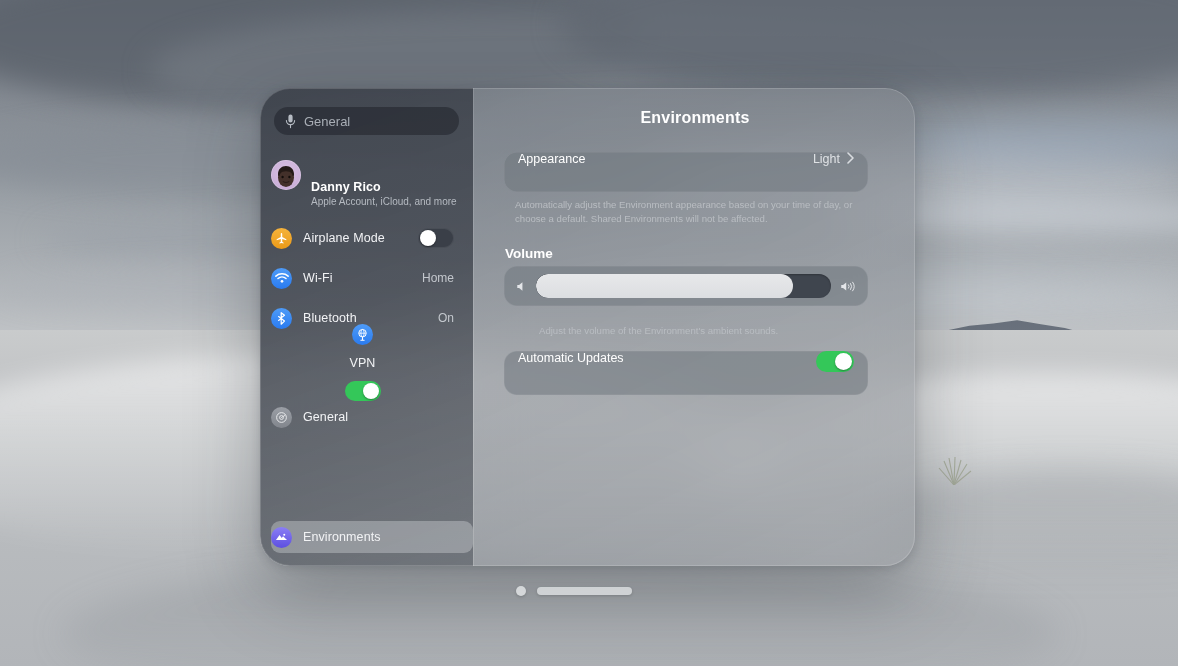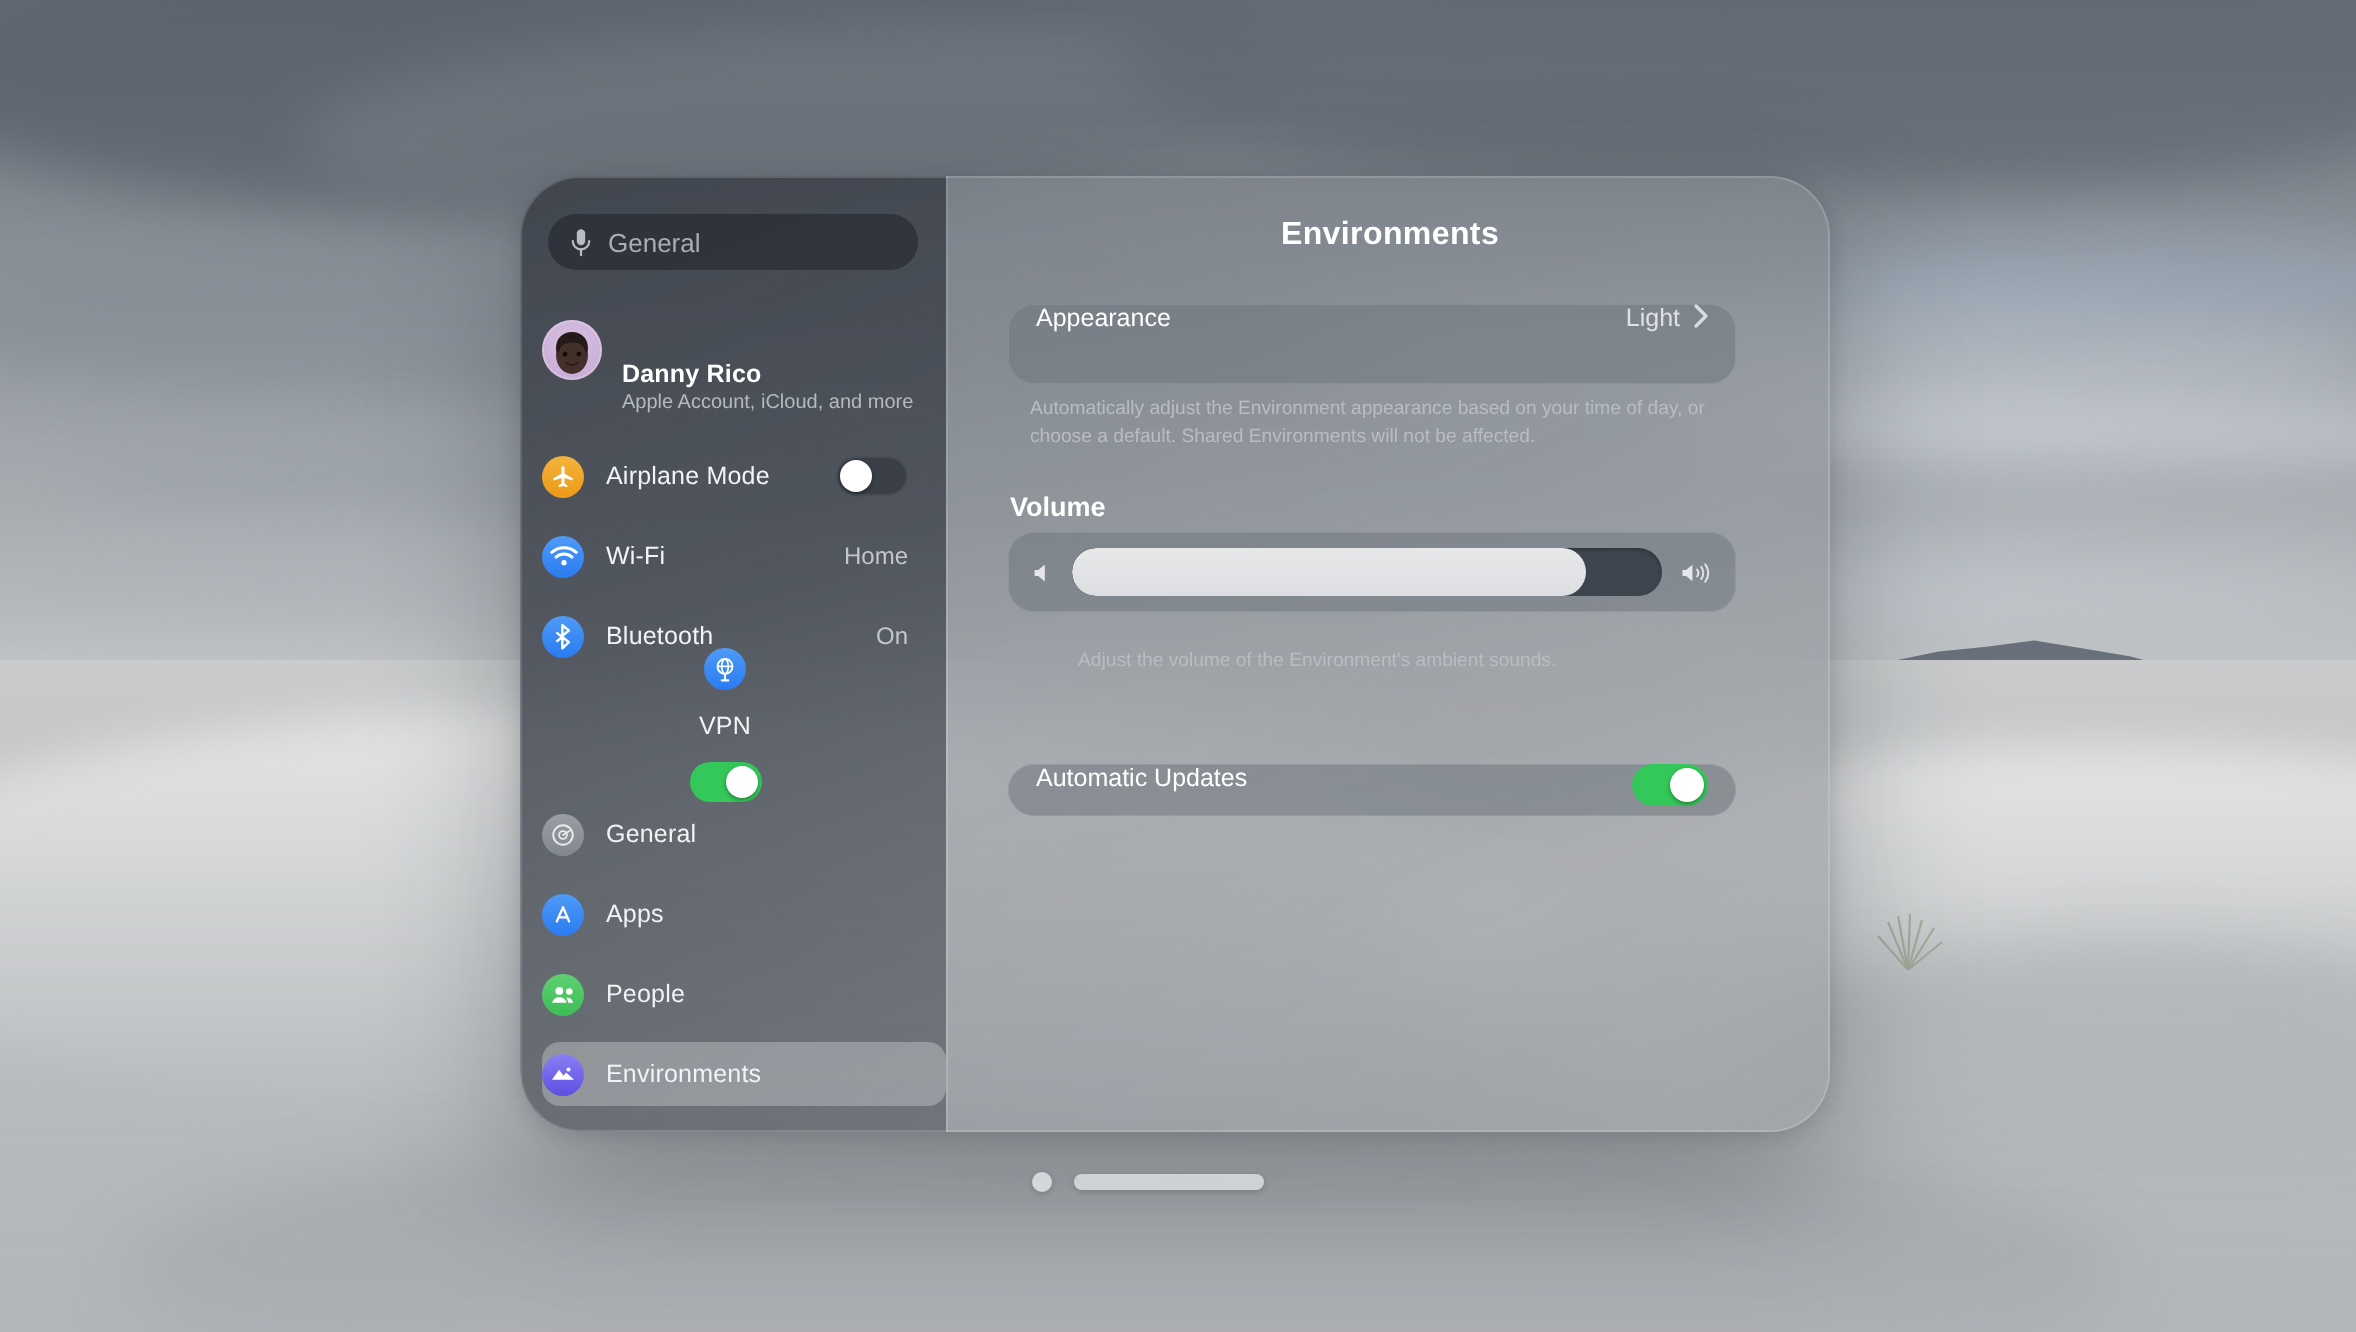--- a/index.html
+++ b/index.html
@@ -251,40 +251,21 @@
       <span class="sicon" style="background:linear-gradient(180deg,#9a9ea5,#82868d);">
         <svg viewBox="0 0 16 16" width="13" height="13">
           <circle cx="8" cy="8" r="6" stroke="#e8eaec" stroke-width="1.2" fill="none"></circle>
           <circle cx="8" cy="8" r="2.4" stroke="#e8eaec" stroke-width="1.1" fill="none"></circle>
           <path d="M8 8l4.2-2.6" stroke="#e8eaec" stroke-width="1.1" stroke-linecap="round"></path>
         </svg>
       </span>
       <span class="slabel">General</span>
     </div>
 
-    <div class="srow" style="top:353px;">
-      <span class="sicon" style="background:linear-gradient(180deg,#4e9bf7,#2a7bf0);">
-        <svg viewBox="0 0 16 16" width="13" height="13">
-            <path d="M8 3.2L11.8 12M8 3.2L4.2 12M5.4 9.4h5.2" stroke="#fff" stroke-width="1.4" fill="none" stroke-linecap="round"></path>
-          </svg>
-      </span>
-      <span class="slabel">Apps</span>
-    </div>
-
-    <div class="srow" style="top:393px;">
-      <span class="sicon" style="background:linear-gradient(180deg,#5fd072,#3cbd55);">
-        <svg viewBox="0 0 18 14" width="14" height="11">
-          <circle cx="6" cy="4.4" r="2.5" fill="#fff"></circle>
-            <circle cx="12.4" cy="4.8" r="2.1" fill="#fff"></circle>
-          <path d="M1.4 12c.3-2.4 2.3-3.6 4.6-3.6S10.3 9.6 10.6 12z" fill="#fff"></path>
-          <path d="M11 8.7c2 0 3.6 1.1 3.9 3.3h-3.3c-.1-1.3-.5-2.4-1.2-3.2.2 0 .4-.1.6-.1z" fill="#fff"></path>
-        </svg>
-      </span>
-      <span class="slabel">People</span>
-    </div>
+
 
     <div class="srow sel" style="top:433px;">
       <span class="sicon" style="background:linear-gradient(180deg,#8a7ef5,#5d4fe0);">
         <svg viewBox="0 0 16 12" width="13" height="10">
           <path d="M1.2 9.6L5.6 3.4l2.7 3.7 1.6-2 4.9 4.5z" fill="#fff"></path>
           <circle cx="11.4" cy="3.2" r="1.25" fill="#fff"></circle>
         </svg>
       </span>
       <span class="slabel">Environments</span>
     </div>
@@ -315,21 +296,21 @@
       </span>
       <svg class="spk" viewBox="0 0 18 12" width="16" height="11">
         <path d="M7 1.4L3.4 4.3H1.4v3.4h2L7 10.6z" fill="#e4e6e9"></path>
         <path d="M9.6 4.1a3 3 0 0 1 0 3.8" stroke="#e4e6e9" stroke-width="1.1" fill="none" stroke-linecap="round"></path>
         <path d="M11.9 2.6a5.6 5.6 0 0 1 0 6.8" stroke="#e4e6e9" stroke-width="1.1" fill="none" stroke-linecap="round"></path>
         <path d="M14.2 1.1a8 8 0 0 1 0 9.8" stroke="#e4e6e9" stroke-width="1.1" fill="none" stroke-linecap="round"></path>
       </svg>
     </div>
     <div class="footnote" style="top:236px;margin-left:24px;">Adjust the volume of the Environment's ambient sounds.</div>
 
-    <div class="card" style="top:263px;height:26px;margin-top:31px;">
+    <div class="card" style="top:263px;height:44px;">
       <div class="cardRow">
         <span class="rowLabel">Automatic Updates</span>
         <span class="toggle on" style="width:38px;height:21px;border-radius:11px;">
           <span class="knob" style="width:17px;height:17px;left:19px;"></span>
         </span>
       </div>
     </div>
   </div>
 
   <div id="winRim"></div>

